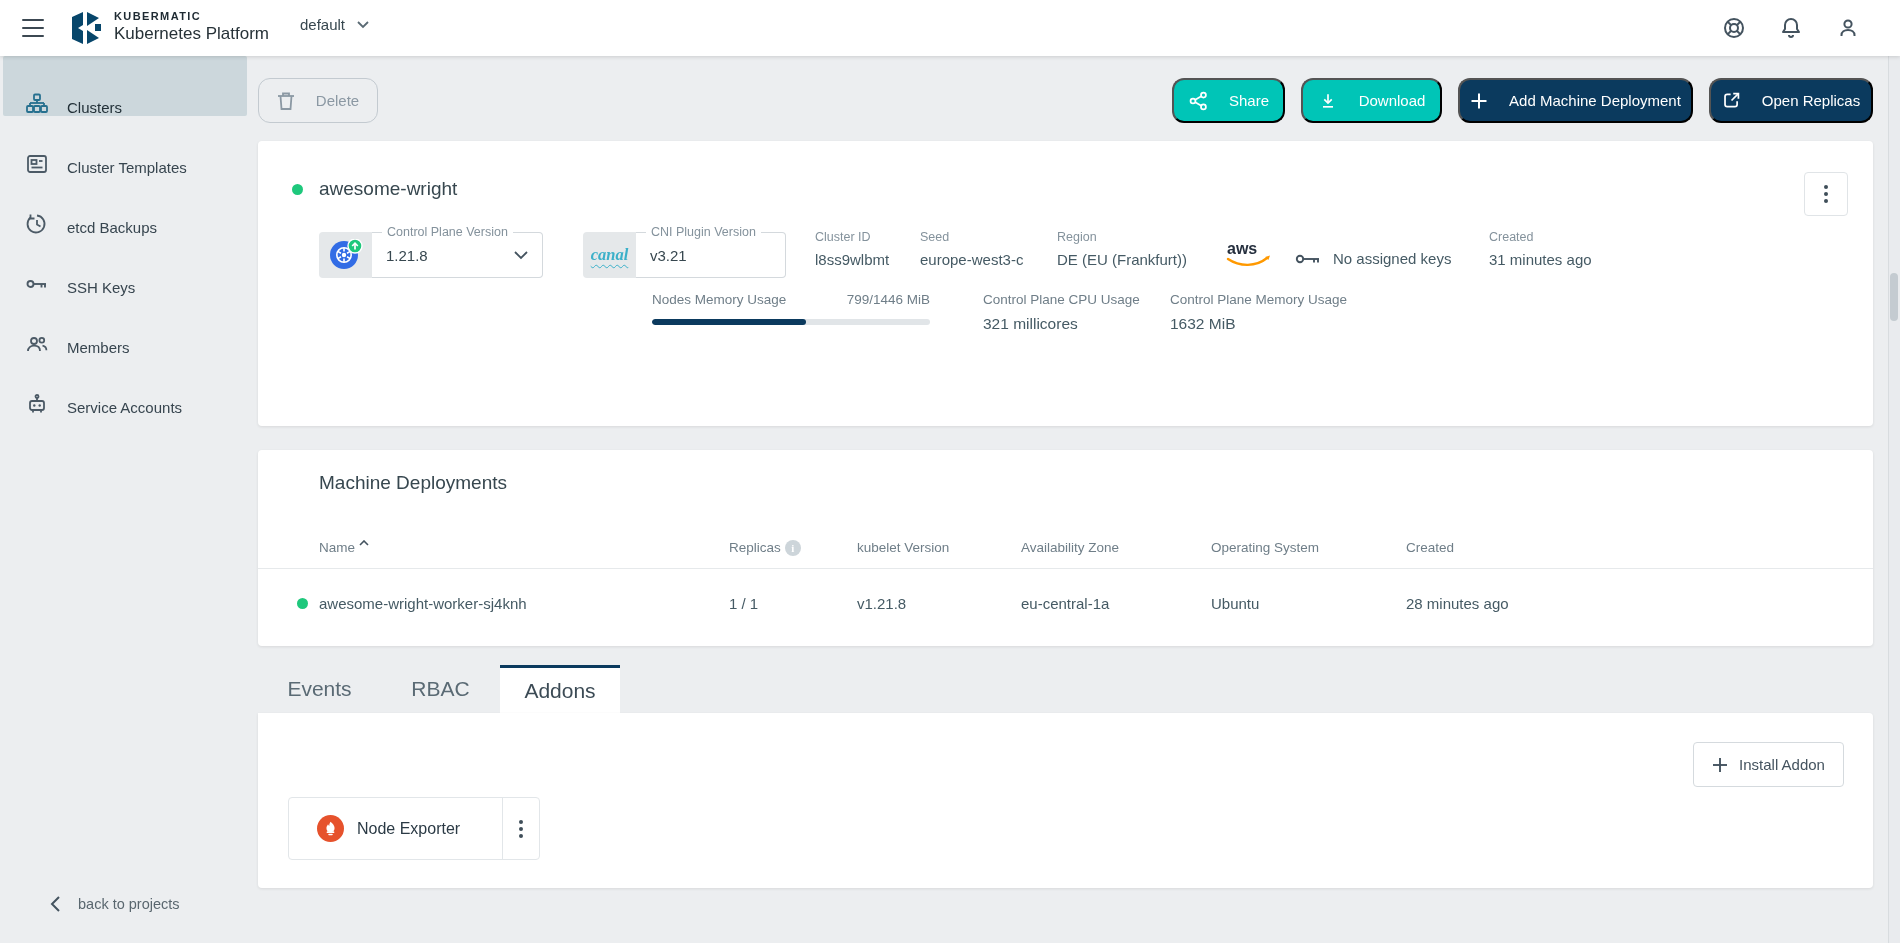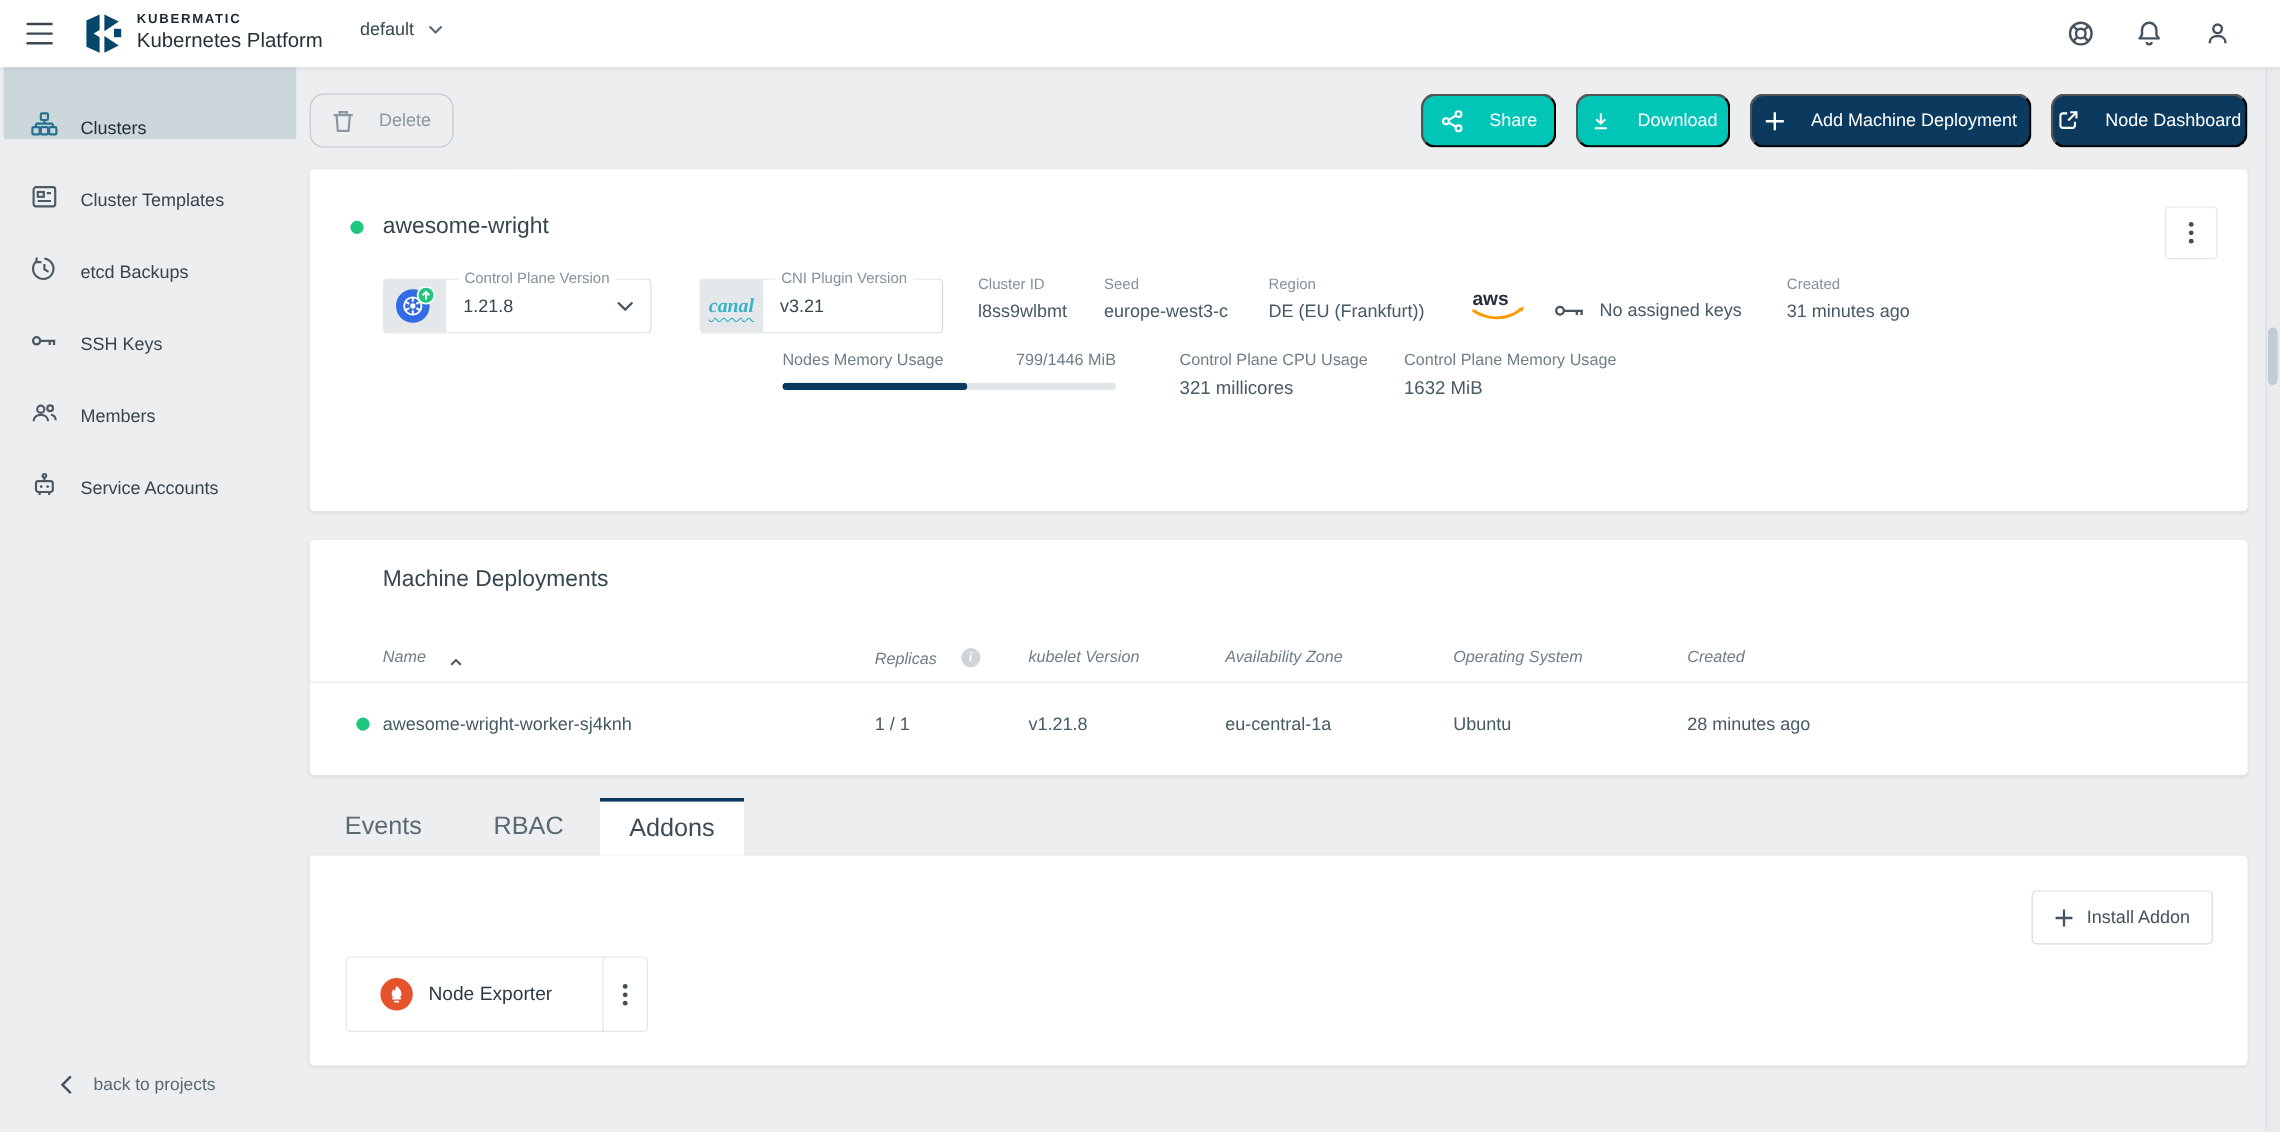--- a/index.html
+++ b/index.html
@@ -36,21 +36,21 @@
   .card { position:absolute; left:8px; width:1615px; background:#fff; border-radius:4px;
           box-shadow:0 1px 3px rgba(0,0,0,.09); }
 
   
   .toolbar { position:absolute; top:22px; left:8px; right:15px; height:45px; display:flex; align-items:center; }
   .btn { display:flex; align-items:center; justify-content:center; gap:21px; height:45px;
          border-radius:12px; font-size:15px; cursor:pointer; }
   .btn-delete { border:1px solid #c3cad0; color:#8b98a3; width:120px; background:transparent; }
   .btn-teal { background:#00c5b7; color:#fff; }
   .btn-navy { background:#0b3a5e; color:#fff; }
-  .btn-share { width:113px; } .btn-download { width:129px; }
+  .btn-share { width:113px; } .btn-download { width:141px; }
   .btn-amd { width:235px; } .btn-od { width:164px; }
   .tb-right { margin-left:auto; display:flex; gap:16px; }
 
   
   .card-cluster { top:85px; height:285px; }
   .status-dot { width:11px; height:11px; border-radius:50%; background:#1ec87c; }
   .cluster-title-dot { position:absolute; left:34px; top:43px; }
   .cluster-title { position:absolute; left:61px; top:37px; font-size:19px; font-weight:500; color:#37474f; }
   .kebab-btn { position:absolute; right:25px; top:31px; width:44px; height:44px; border:1px solid #e0e4e7;
                border-radius:4px; display:flex; flex-direction:column; align-items:center; justify-content:center;
@@ -92,21 +92,21 @@
 
   .show-more { position:absolute; left:0; right:0; top:224px; height:18px; text-align:center; cursor:pointer; }
   .show-more::before { content:""; position:absolute; left:0; right:0; top:9px; border-top:1px solid #e3e7ea; }
   .show-more .sm-label { position:relative; background:#fff; padding:0 14px; font-size:12.5px;
                          letter-spacing:.4px; color:#67778a; display:inline-flex; align-items:center; gap:8px; }
 
   
   .card-md { top:394px; height:196px; }
   .md-title { position:absolute; left:61px; top:22px; font-size:19px; font-weight:500; color:#37474f; }
   .md-head { position:absolute; top:90px; left:0; right:0; height:28px; font-size:13.5px; color:#6f7e88; }
-  .md-head span.colhead { position:absolute; display:inline-flex; align-items:flex-end; gap:20px;font-style:italic; }
+  .md-head span.colhead { position:absolute; display:inline-flex; align-items:flex-start; gap:4px; }
   .md-divider { position:absolute; left:0; right:0; top:118px; border-top:1px solid #e6e9eb; }
   .md-row { position:absolute; top:118px; left:0; right:0; height:72px; font-size:15px; color:#455a64; cursor:pointer; }
   .md-row span.cell { position:absolute; top:27px; }
   .c-name { left:61px; } .c-replicas { left:471px; } .c-kubelet { left:599px; }
   .c-zone { left:763px; } .c-os { left:953px; } .c-created { left:1148px; }
   .row-dot { position:absolute; left:39px; top:30px; }
   .info-badge { width:16px; height:16px; border-radius:50%; background:#cdd5da; color:#fff;
                 font-size:11px; font-weight:bold; display:inline-flex; align-items:center; justify-content:center;
                 font-family:"Liberation Serif", serif; }
 
@@ -317,21 +317,21 @@
           <span>Add Machine Deployment</span>
         </button>
         <button class="btn btn-navy btn-od">
           <span>
             <svg width="19" height="19" viewBox="0 0 22 22" fill="none" stroke="#fff" stroke-width="2">
               <path d="M10 4 H6 a2.5 2.5 0 0 0 -2.5 2.5 v9 a2.5 2.5 0 0 0 2.5 2.5 h9 a2.5 2.5 0 0 0 2.5 -2.5 V12"></path>
               <polyline points="13,3 19,3 19,9"></polyline>
               <line x1="19" y1="3" x2="11" y2="11"></line>
             </svg>
           </span>
-          <span>Node Dashboard</span>
+          <span>Open Replicas</span>
         </button>
       </div>
     </div>
 
     <div class="card card-cluster">
       <span class="status-dot cluster-title-dot"></span>
       <div class="cluster-title">awesome-wright</div>
       <div class="kebab-btn">
           <i></i>
           <i></i>

